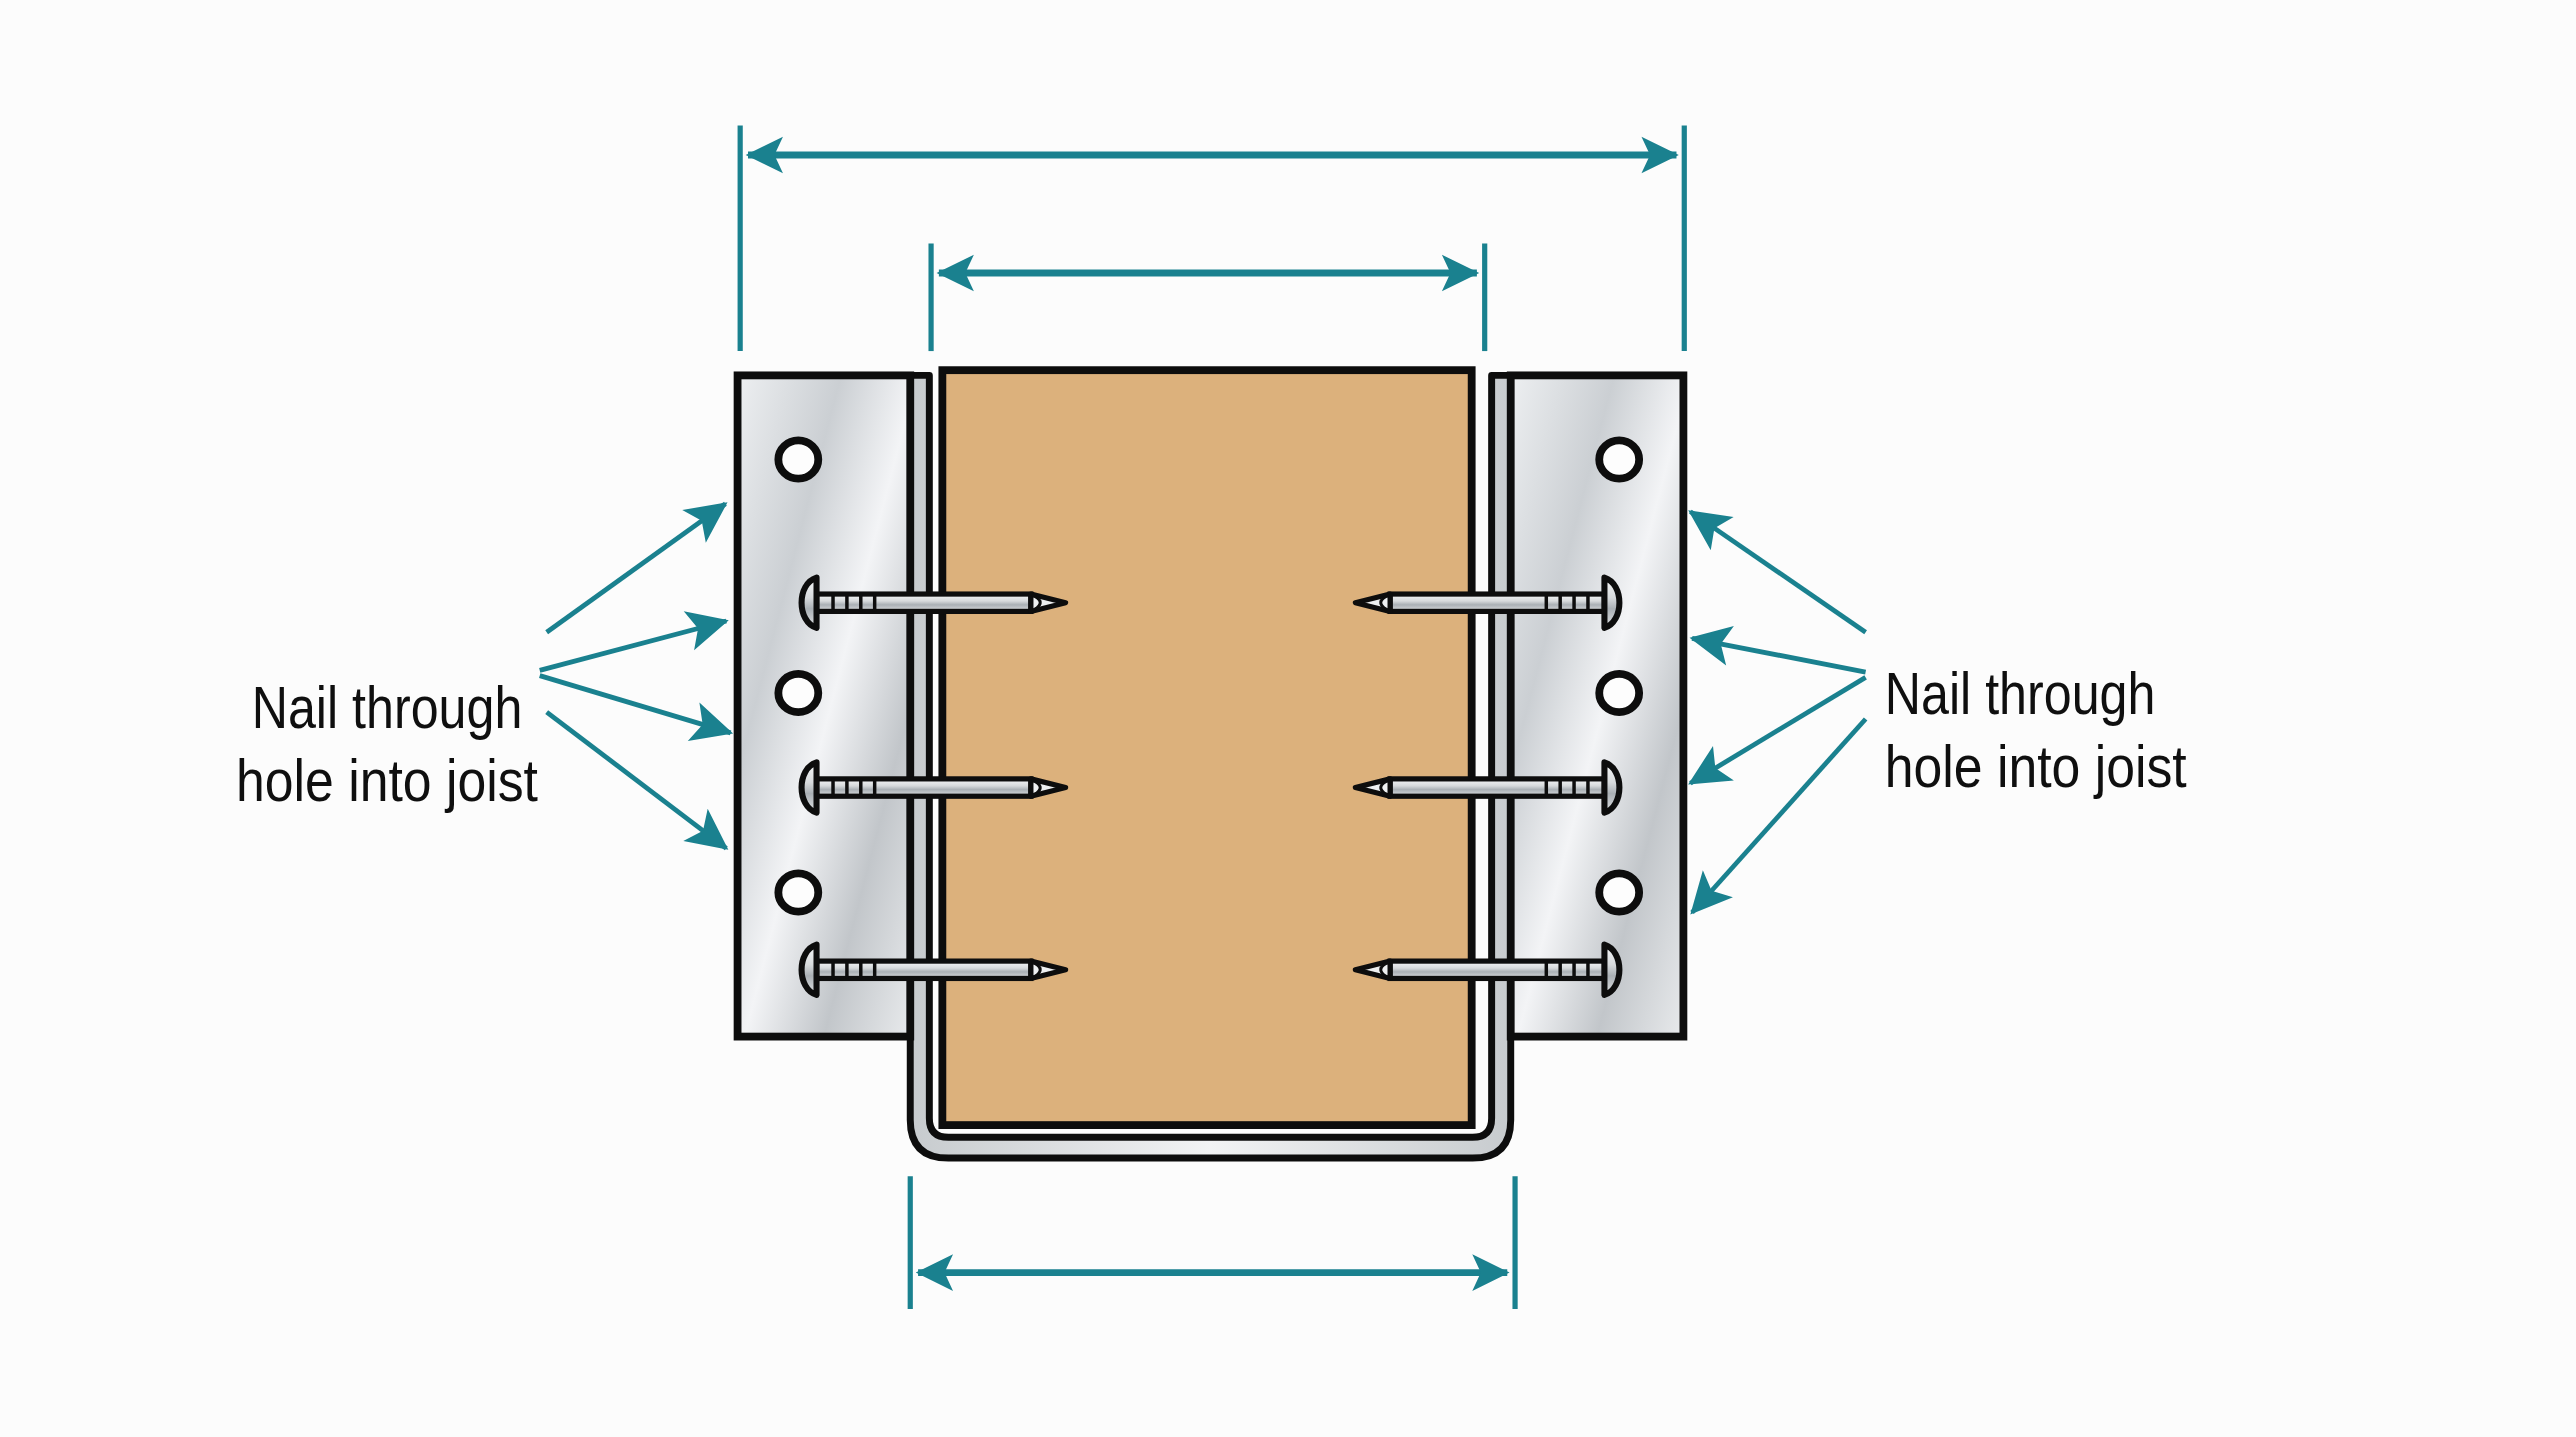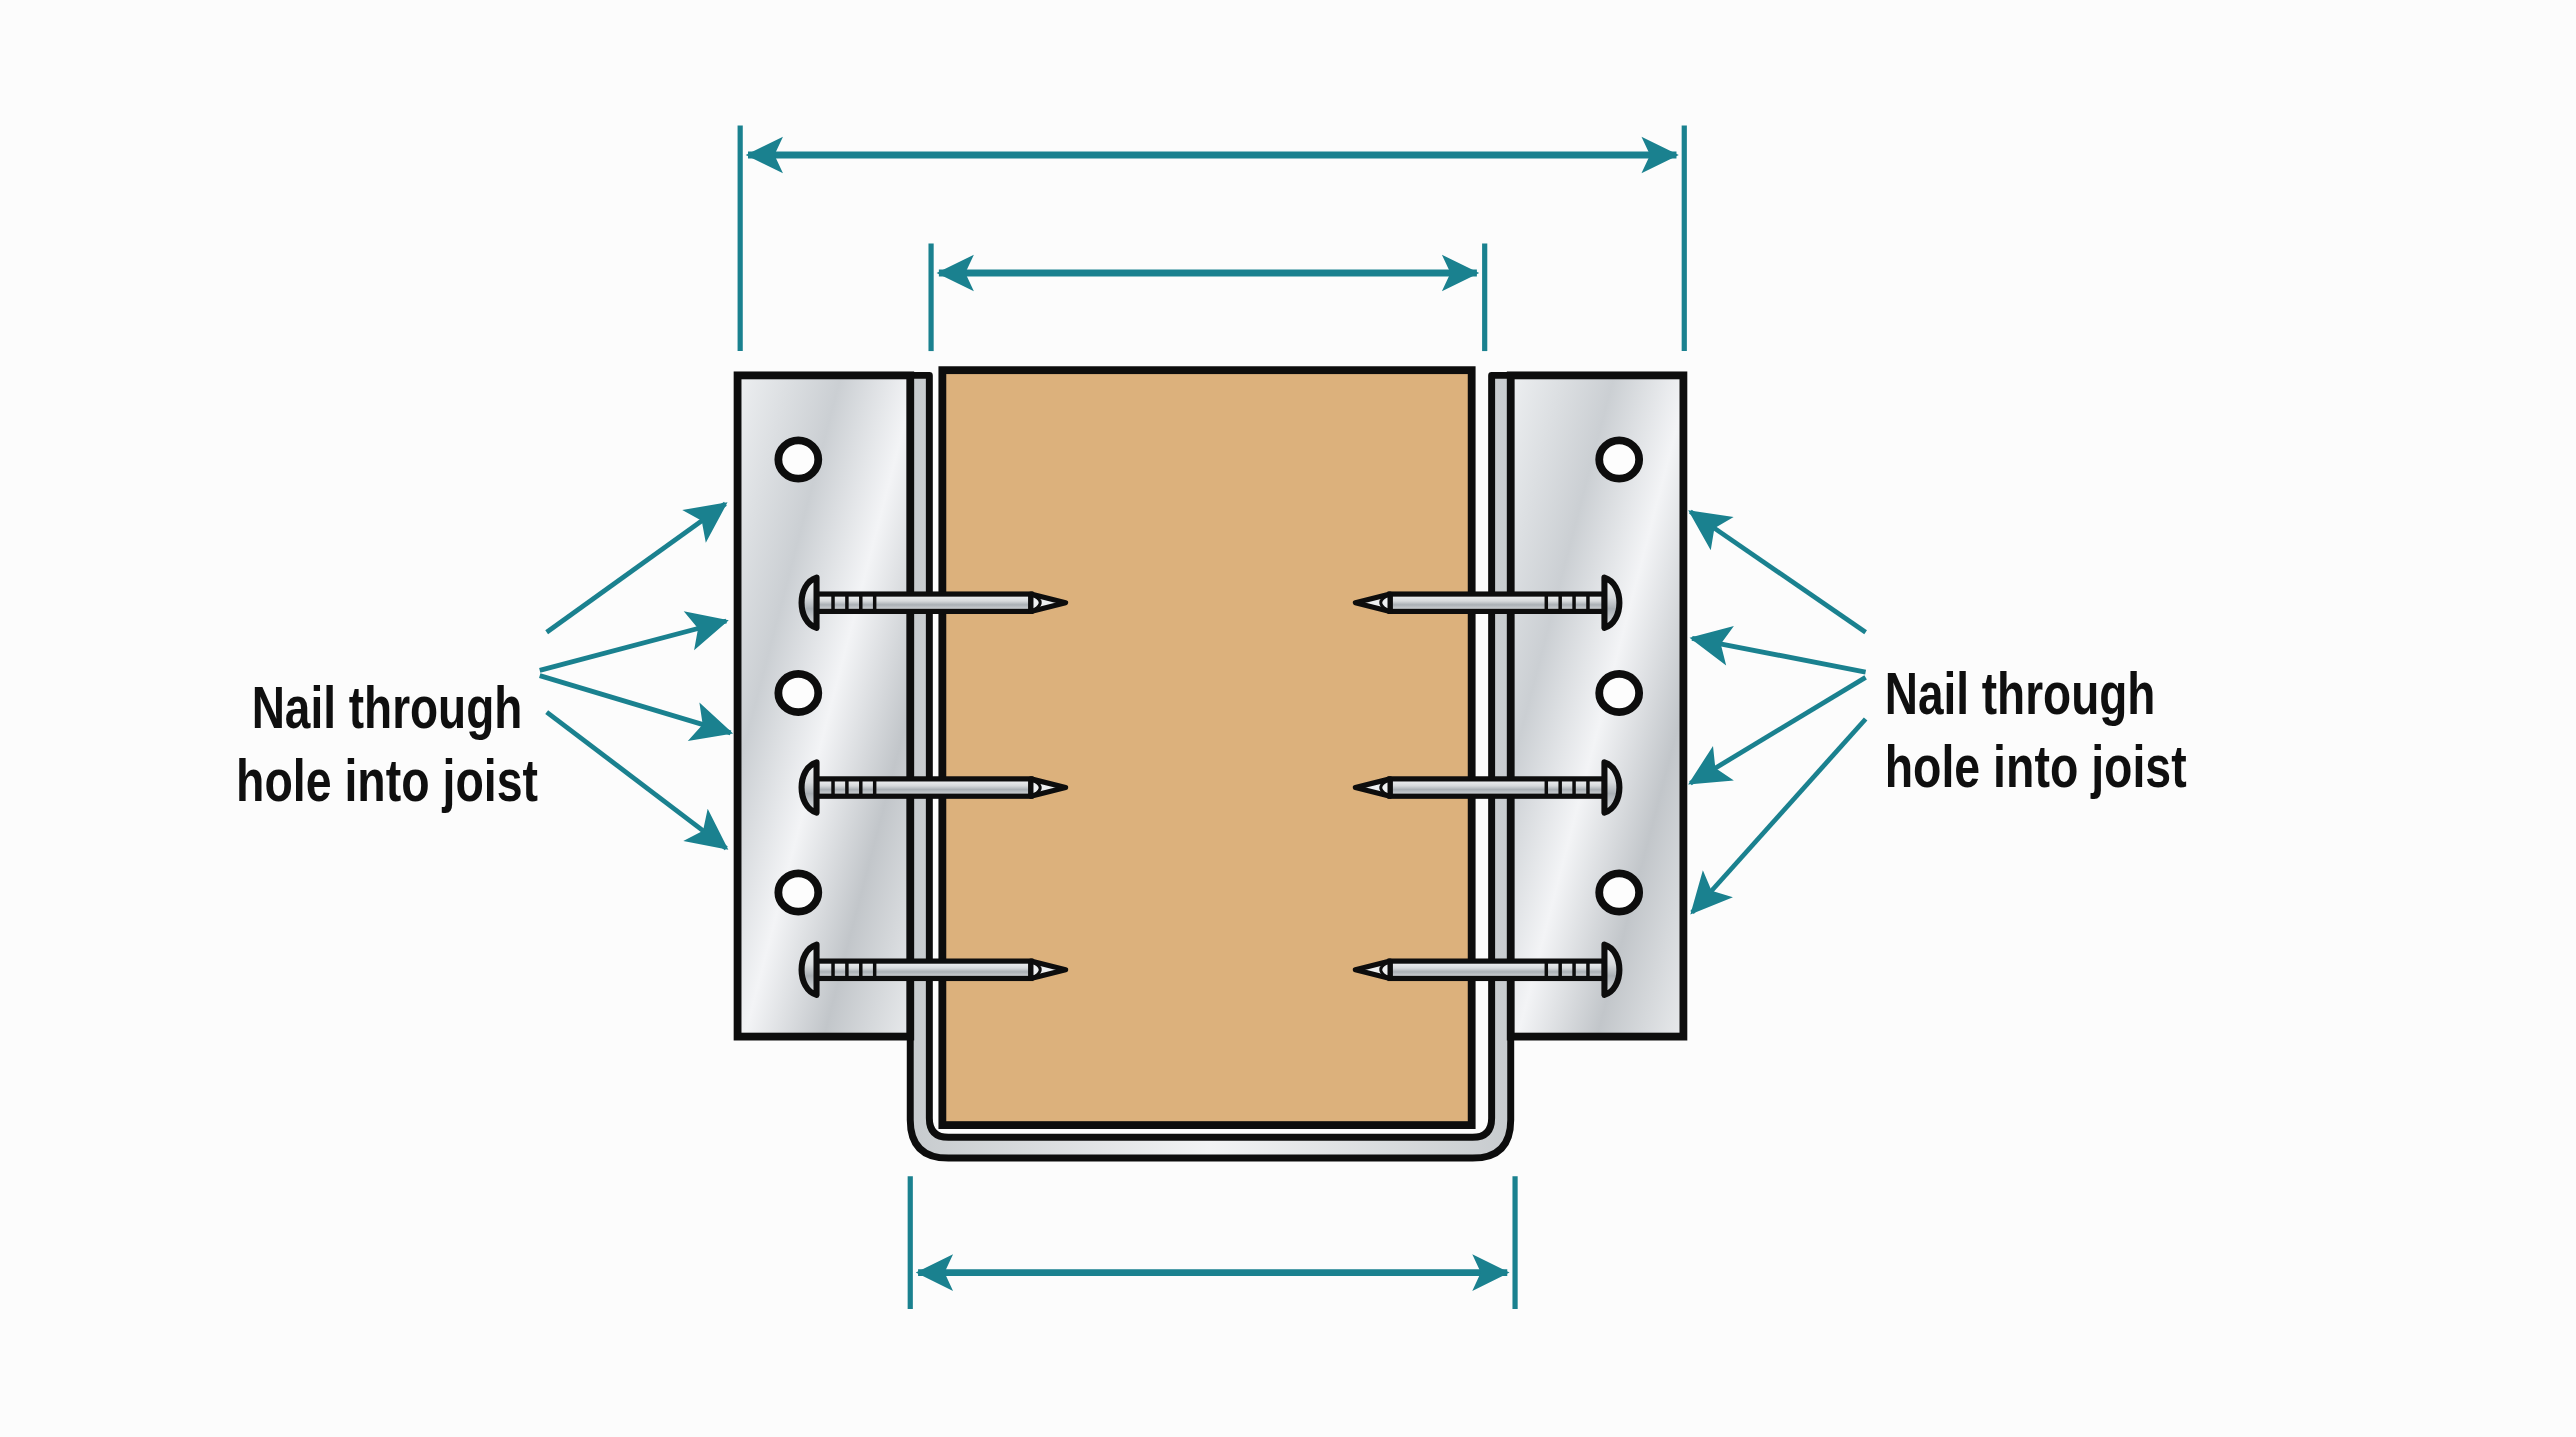--- a/index.html
+++ b/index.html
@@ -9,21 +9,20 @@
     --hole:#fdfdfd;
     --bg:#fcfcfc;
     --label:#0f0f0f;
   }
   html,body{margin:0;padding:0;background:var(--bg);}
   .stage{
     position:relative;
     width:2388px;height:1438px;
     background:var(--bg);
     overflow:hidden;
-    font-weight:bold;
   }
   svg{display:block;width:100%;height:100%;}
   text{
     font-family:"Liberation Sans","DejaVu Sans",sans-serif;
     font-size:68px;
     fill:var(--label);
   }
 </style>
 </head>
 <body>

